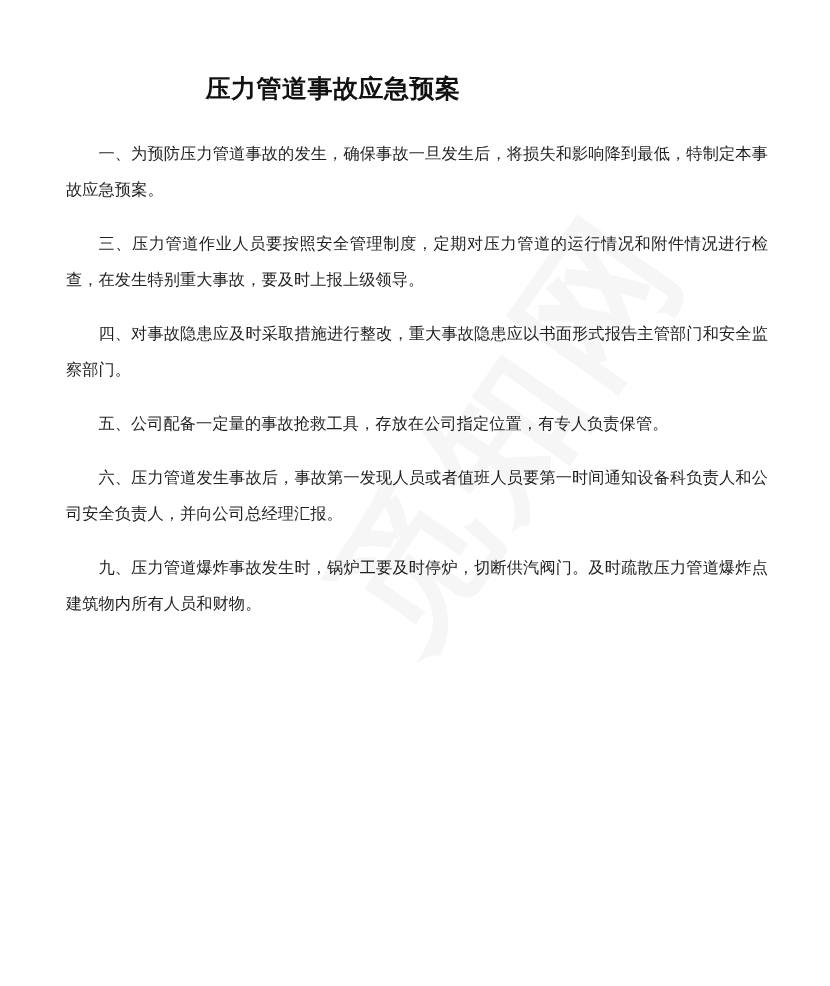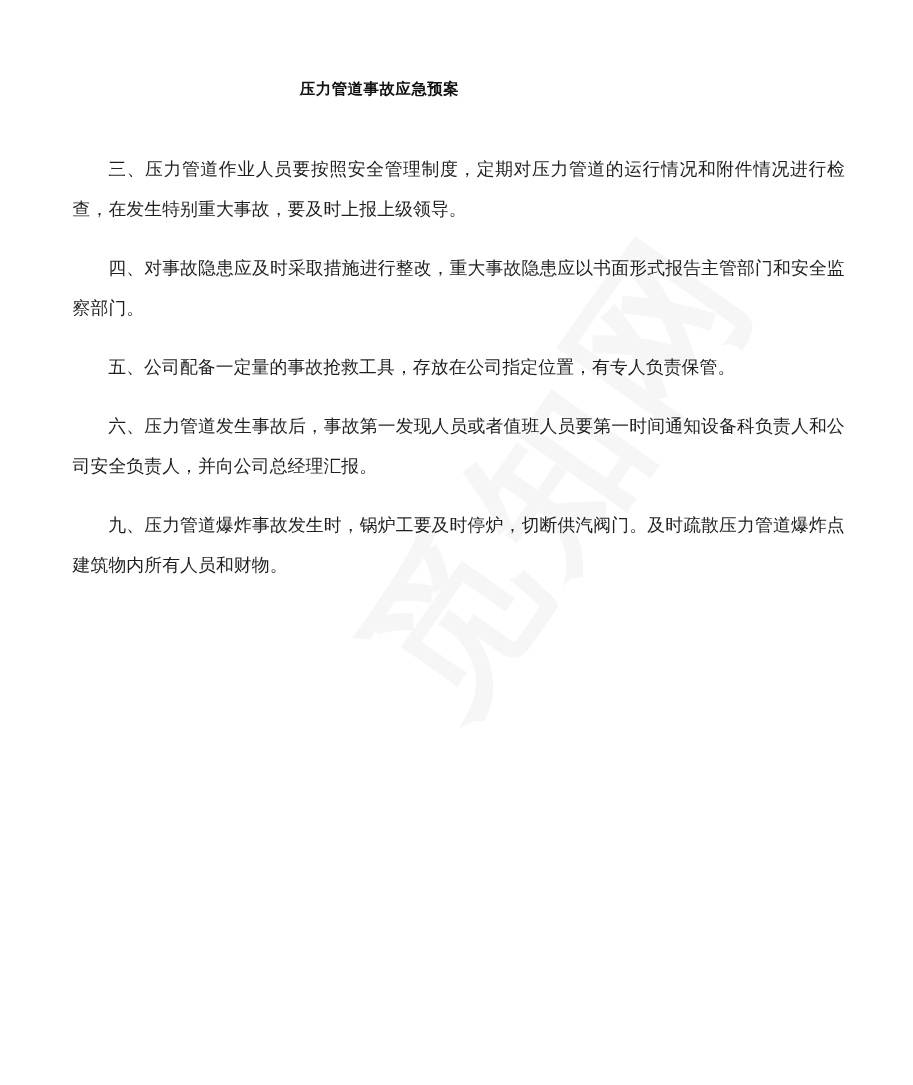--- a/index.html
+++ b/index.html
@@ -17,25 +17,25 @@
     }
     .page {
       position: absolute;
       left: 0; top: 0;
       width: 830px;
       height: 986px;
       background: #ffffff;
     }
     .title {
       position: absolute;
-      left: 12px;
+      left: 0;
       width: 666px;
       top: 72px;
       text-align: center;
-      font-size: 14px;
+      font-size: 25px;
       font-weight: bold;
       letter-spacing: 0.5px;
       color: #111111;
       margin: 0;
     }
     .body {
       position: absolute;
       left: 66px;
       width: 702px;
       top: 136px;
@@ -64,19 +64,20 @@
   </style>
 </head>
 <body>
 
 <div class="page">
   <div class="watermark">觅知网</div>
 
   <h1 class="title">压力管道事故应急预案</h1>
 
   <div class="body">
+    <p class="para">一、为预防压力管道事故的发生，确保事故一旦发生后，将损失和影响降到最低，特制定本事故应急预案。</p>
     <p class="para">三、压力管道作业人员要按照安全管理制度，定期对压力管道的运行情况和附件情况进行检查，在发生特别重大事故，要及时上报上级领导。</p>
     <p class="para">四、对事故隐患应及时采取措施进行整改，重大事故隐患应以书面形式报告主管部门和安全监察部门。</p>
     <p class="para">五、公司配备一定量的事故抢救工具，存放在公司指定位置，有专人负责保管。</p>
     <p class="para">六、压力管道发生事故后，事故第一发现人员或者值班人员要第一时间通知设备科负责人和公司安全负责人，并向公司总经理汇报。</p>
     <p class="para">九、压力管道爆炸事故发生时，锅炉工要及时停炉，切断供汽阀门。及时疏散压力管道爆炸点建筑物内所有人员和财物。</p>
   </div>
 </div>
 
 </body></html>

